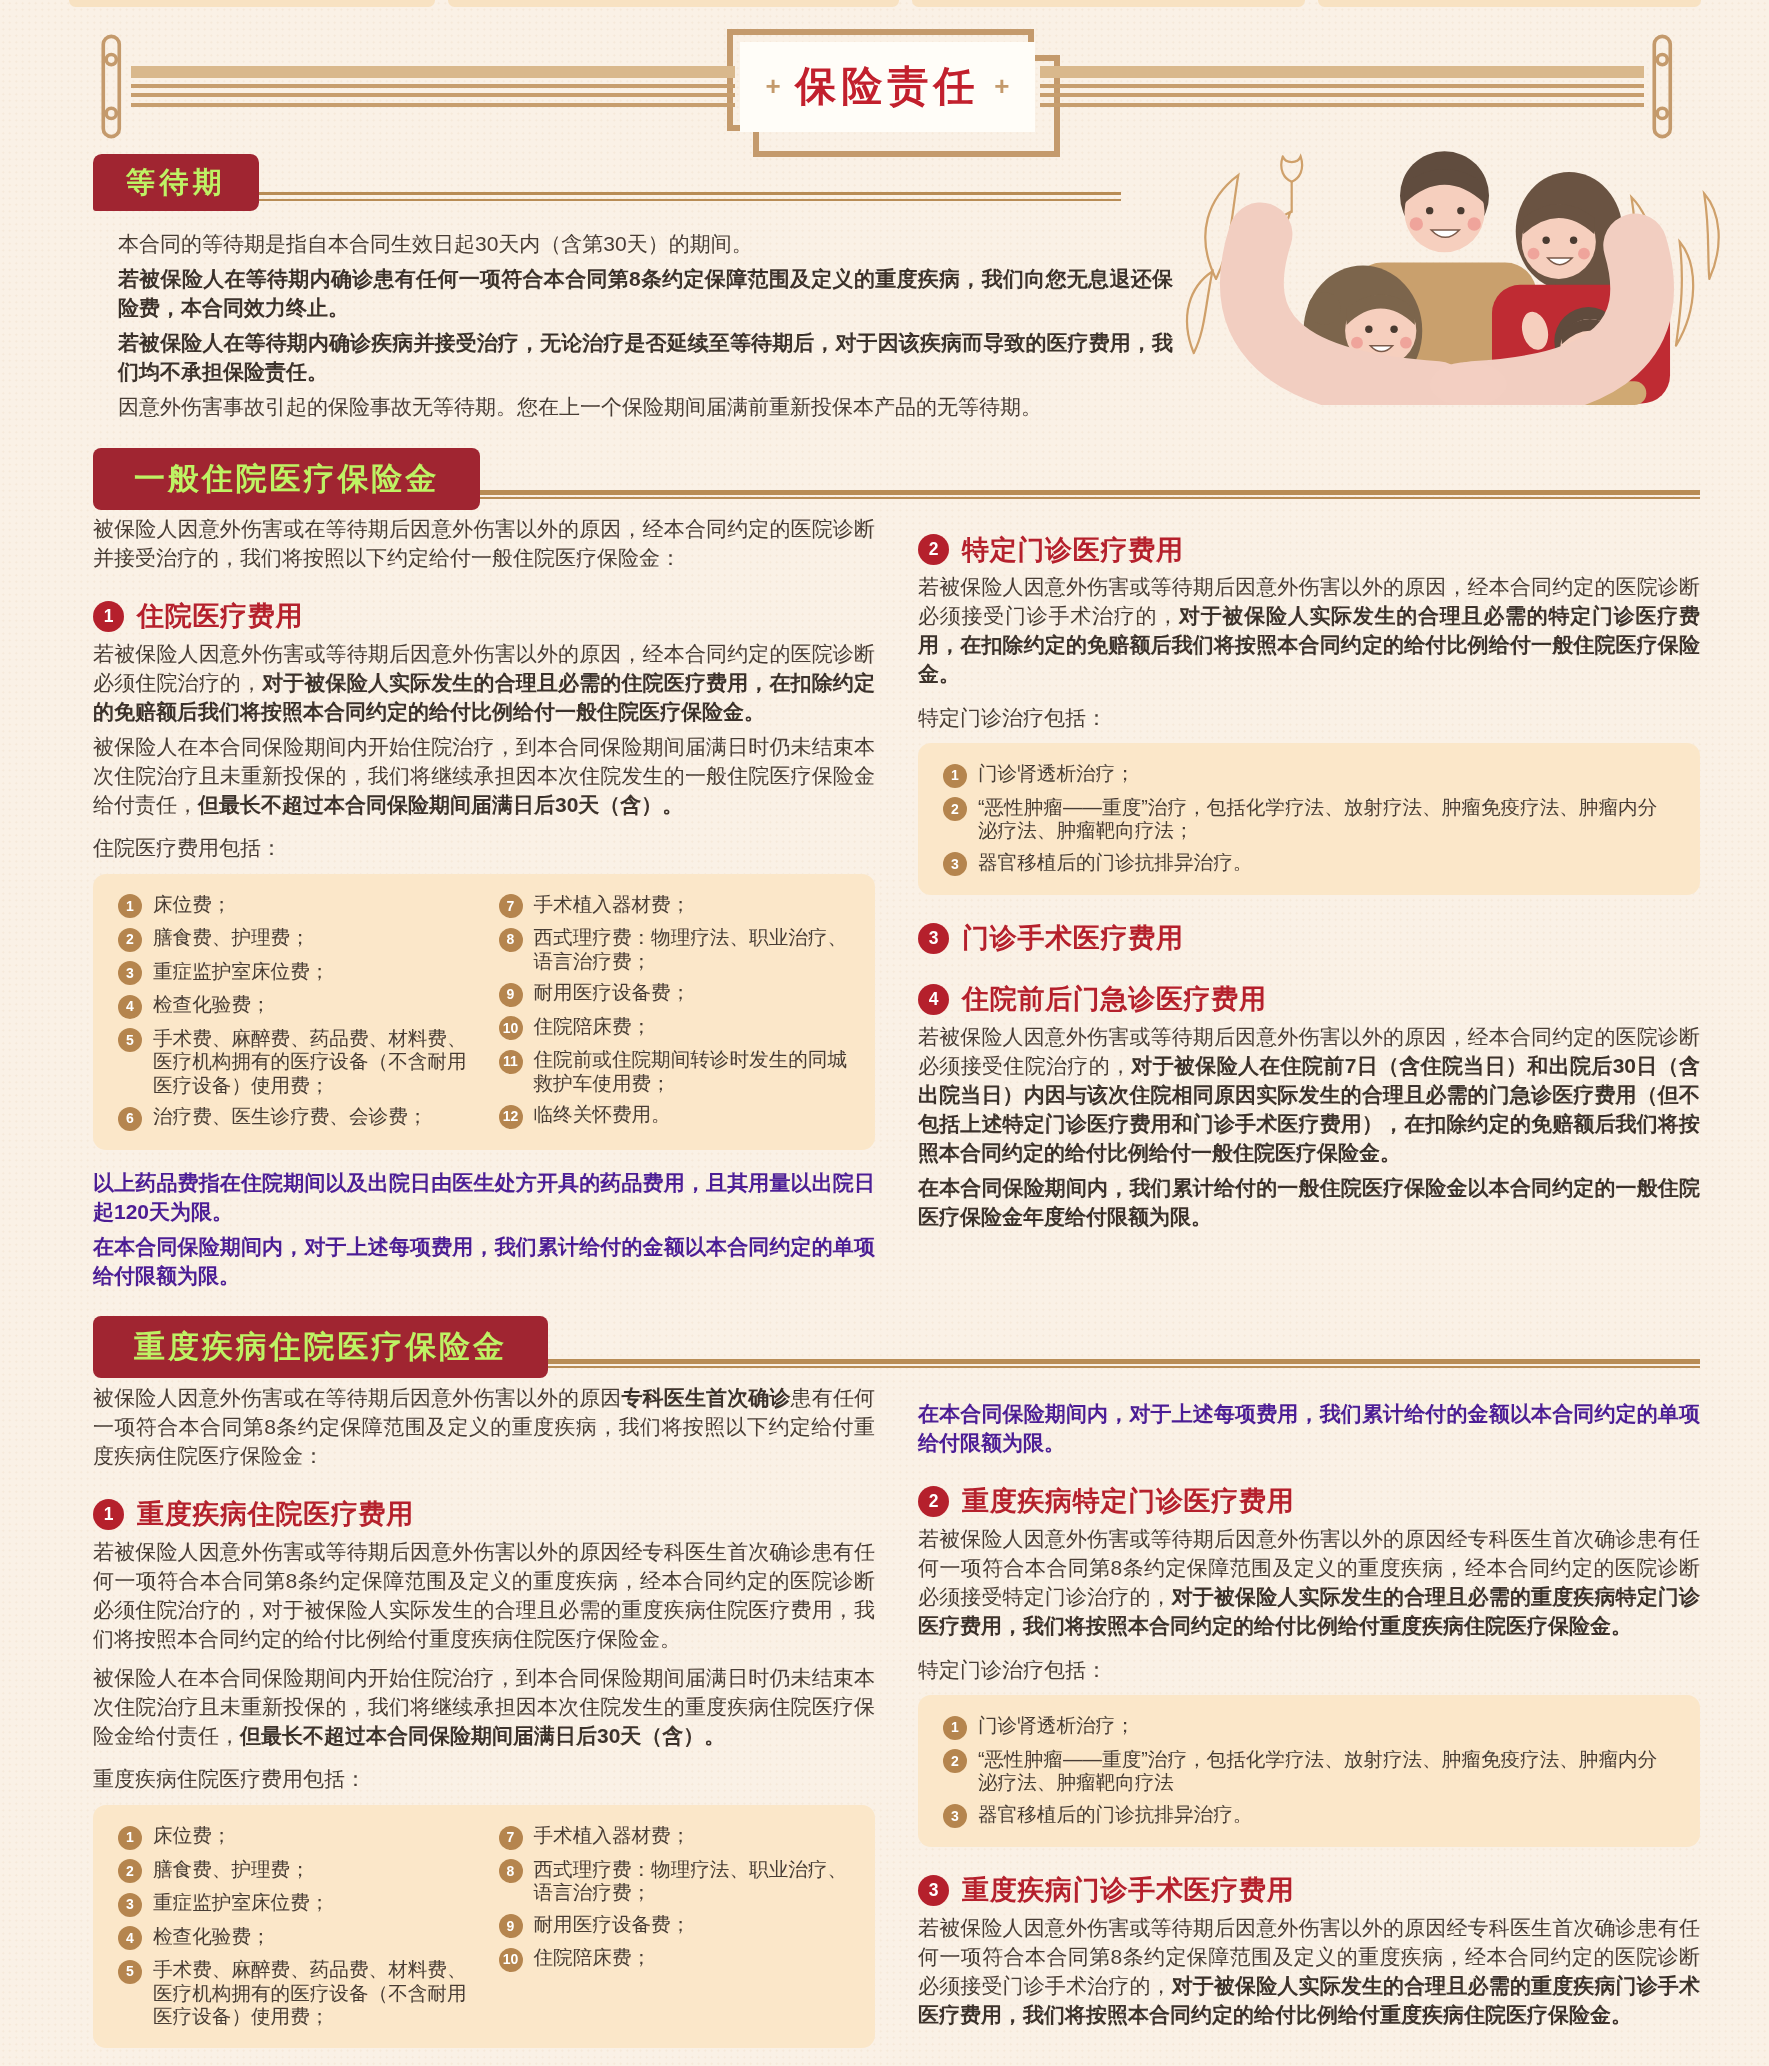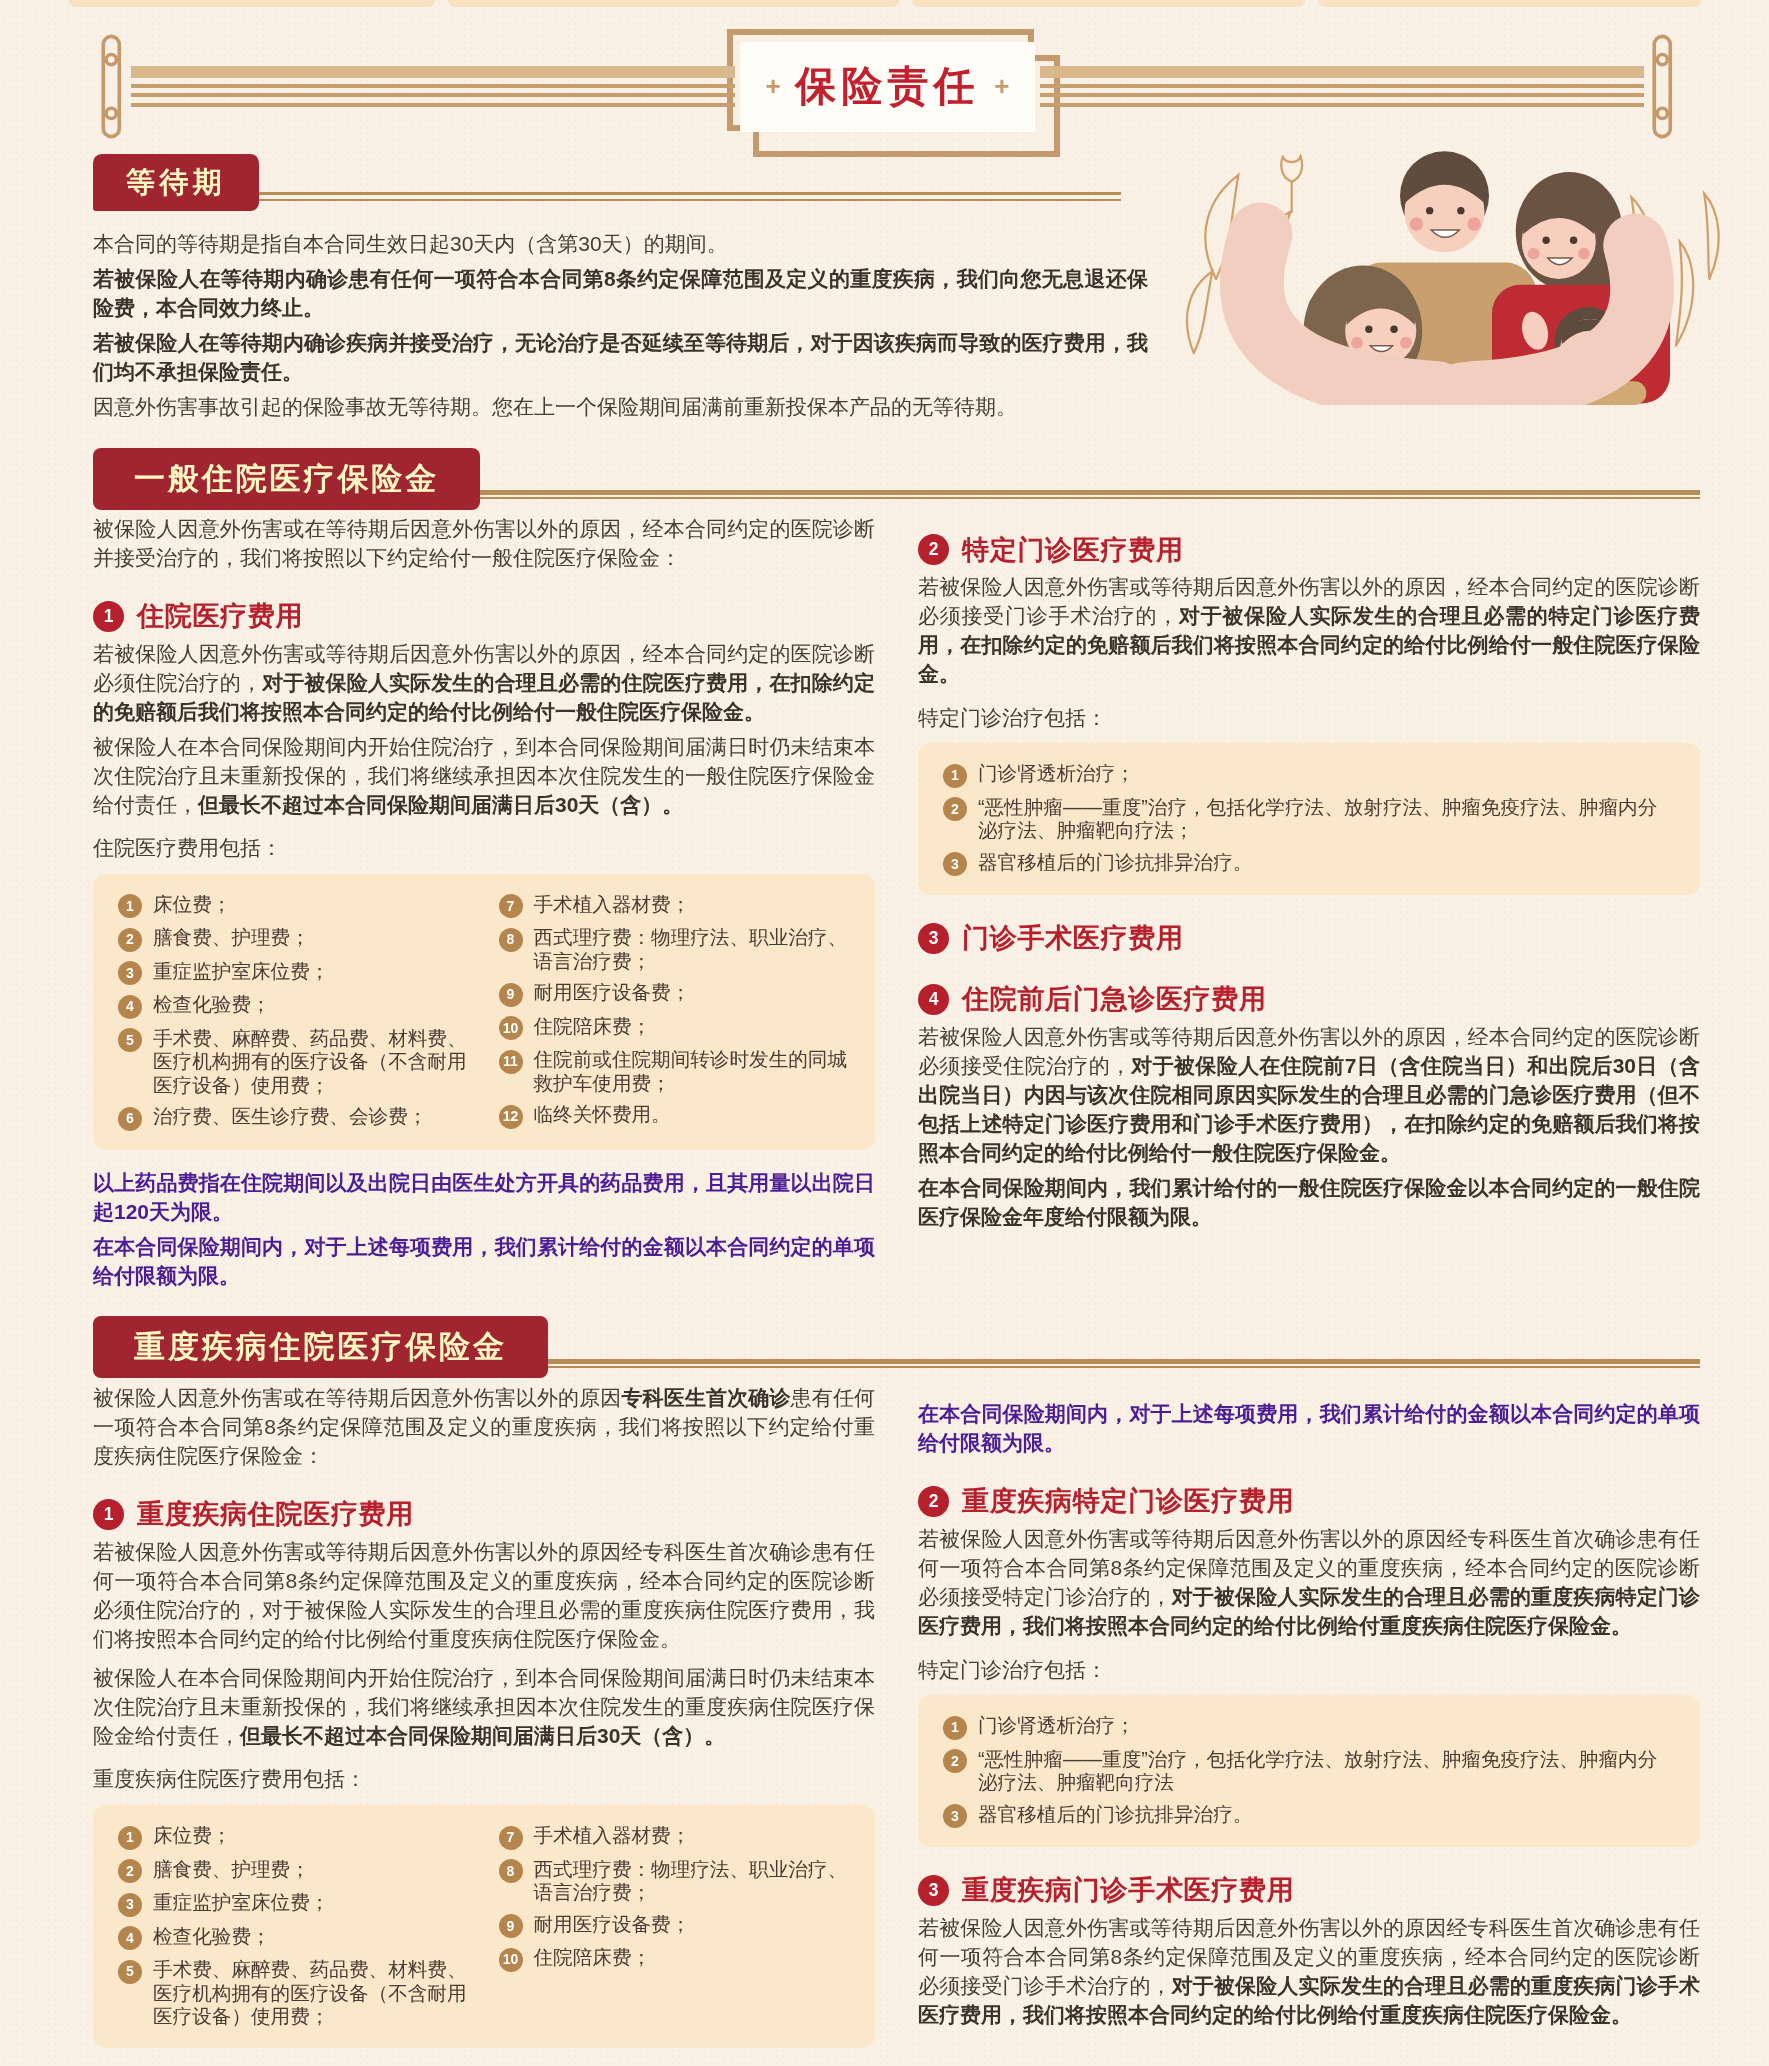--- a/index.html
+++ b/index.html
@@ -38,35 +38,35 @@
   .s-big{height:12.4px;background:var(--tan-stripe);}
   .s-thin{height:4.4px;background:var(--tan-stripe2);}
   .banner-box{position:relative;background:#fffdf8;padding:17.5px 26px;display:flex;align-items:center;gap:14.5px;margin:0 4.4px;}
   .banner-box::before{content:"";position:absolute;left:-13px;top:-13px;width:100%;height:100%;border:6.5px solid var(--tan);z-index:-1;}
   .banner-box::after{content:"";position:absolute;left:13px;top:13px;width:100%;height:100%;border:6.5px solid var(--tan);z-index:-2;}
   .banner-title{font-size:41px;font-weight:800;color:var(--red-bright);letter-spacing:5.1px;white-space:nowrap;}
   .banner-plus{font-size:26px;font-weight:700;color:var(--tan);}
 
   
   .sec-head{display:flex;align-items:stretch;margin:0 0 0 0;position:relative;z-index:2;}
-  .sec-label{background:var(--red-dark);color:#fef9c3;font-weight:700;white-space:nowrap;
+  .sec-label{background:var(--red-dark);color:#bef264;font-weight:700;white-space:nowrap;
              border-radius:8.7px 8.7px 8.7px 2.9px;display:flex;align-items:center;}
   .label-small{font-size:29px;letter-spacing:4.4px;padding:8.7px 33px;}
   .label-big{font-size:31px;letter-spacing:2.9px;padding:10px 41px;border-radius:8px;text-align:right;}
   .sec-rule{align-self:flex-end;margin:0 0 10.2px 0;height:9.5px;border-top:3.6px solid var(--tan-line);border-bottom:2.9px solid var(--tan-line);}
   .rule-short{width:862px;}
   .rule-long{flex:1;}
   .rule-thickthin{border-top-width:5.1px;border-bottom-width:2.2px;}
 
   
   .content{position:relative;padding:0 69px 0 93px;z-index:1;}
   .cols{display:grid;grid-template-columns:1fr 1fr;column-gap:43px;align-items:start;}
   p.body{font-size:21px;line-height:1.38;margin-top:5.8px;text-align:justify;}
   .b{font-weight:700;color:#3c322b;}
-  .wp-text{width:1055px;margin-top:19px;}
+  .wp-text{width:1055px;margin-top:19px;margin-left:25px;}
   .intro{margin-top:17.5px;}
   .subhead{display:flex;align-items:center;gap:13px;margin-top:25px;}
   .subhead .title{font-size:27px;font-weight:700;color:var(--red);letter-spacing:0.7px;}
   .num-badge{display:inline-flex;align-items:center;justify-content:center;border-radius:50%;color:#fff;font-weight:700;flex:0 0 auto;}
   .num-red{width:31px;height:31px;background:var(--red);font-size:17.5px;}
   .num-tan{width:24px;height:24px;background:var(--badge-tan);font-size:14px;margin-top:1.5px;}
   .includes{font-size:21px;margin-top:14.5px;}
   .fee-box{background:var(--peach);border-radius:13px;padding:19px 25px;margin-top:11.6px;}
   .fee-grid{display:grid;grid-template-columns:1fr 1fr;column-gap:29px;}
   ul.fee-list{list-style:none;}

